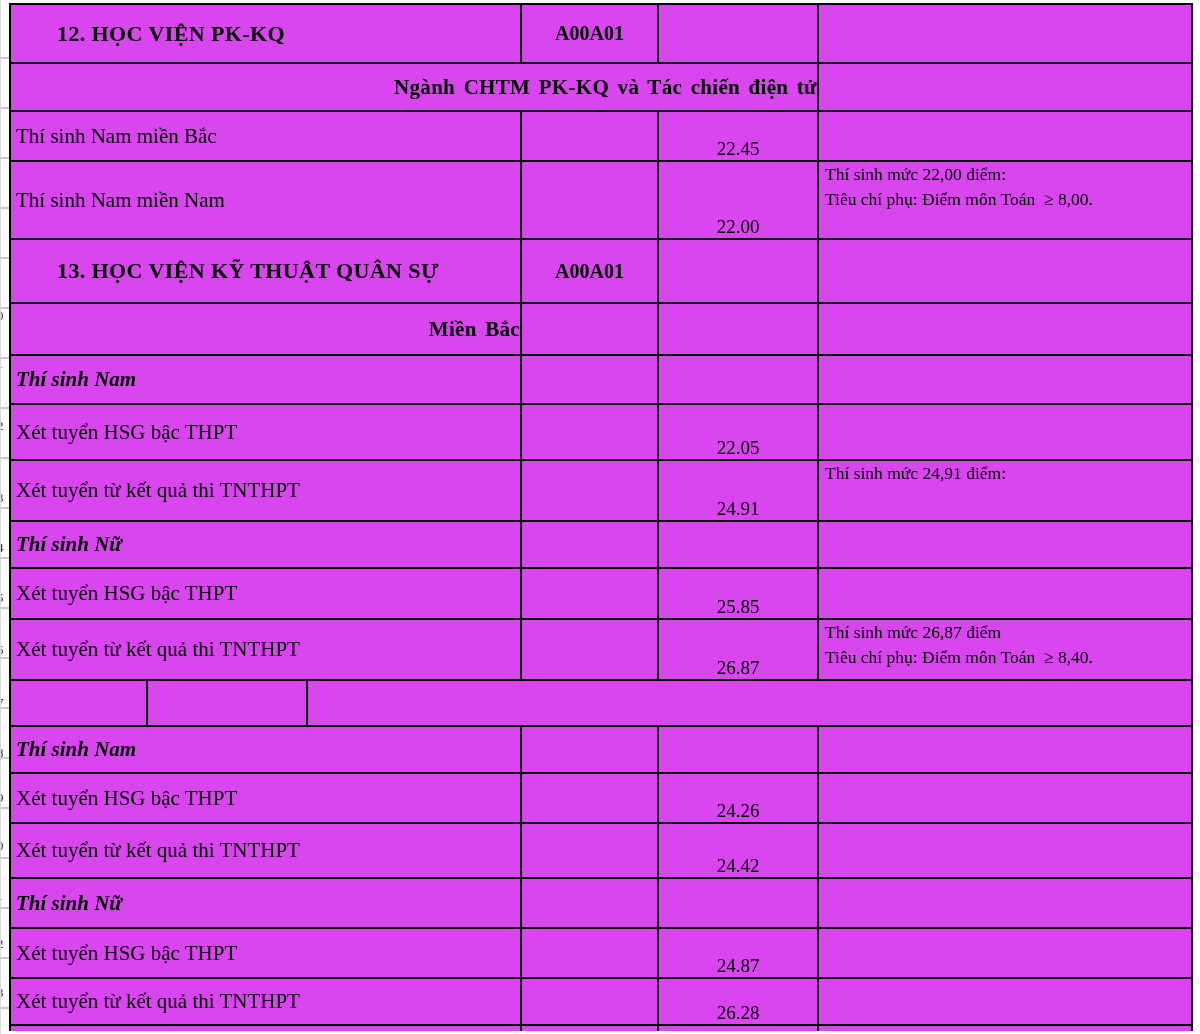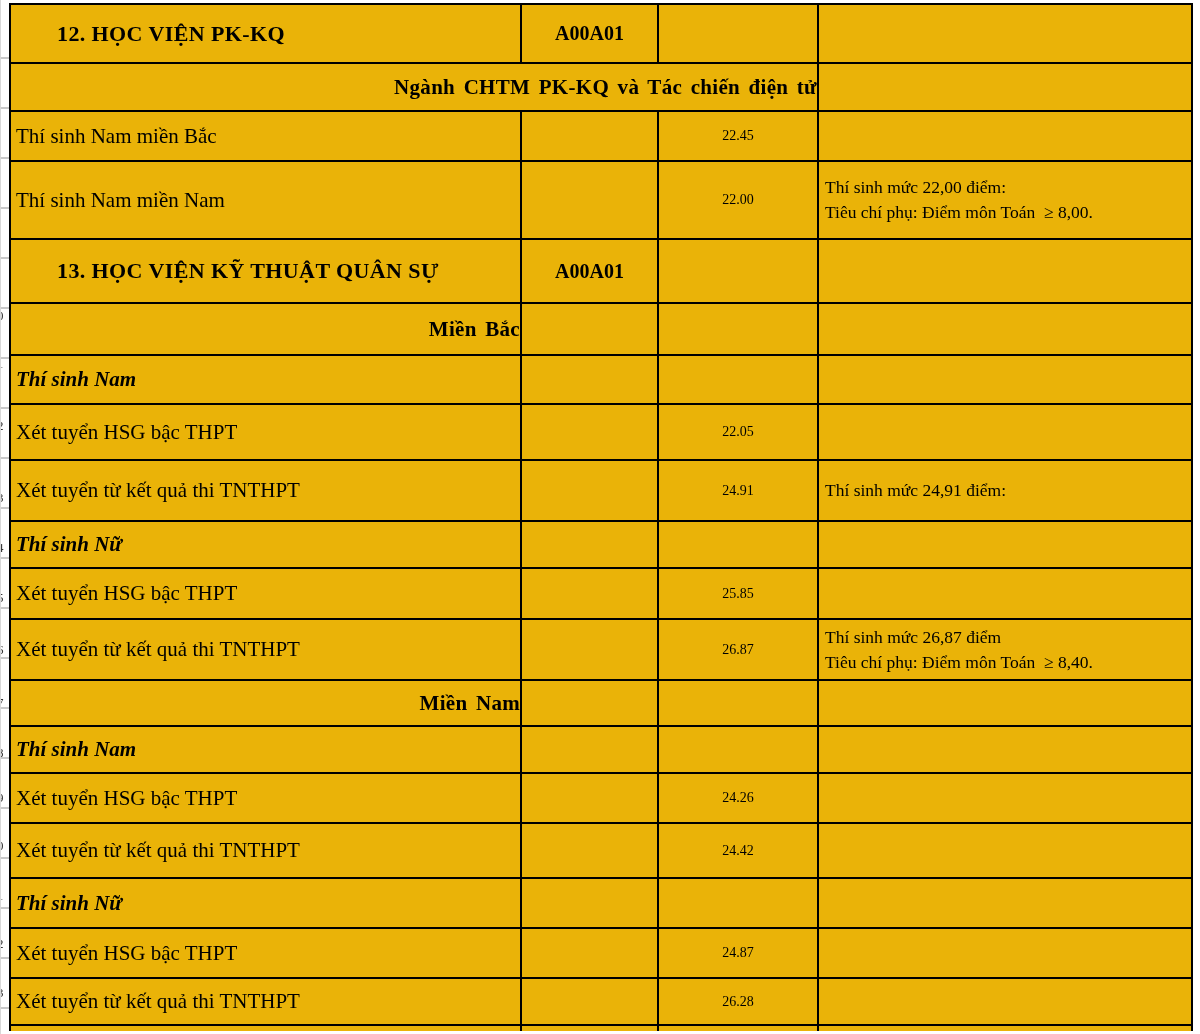--- a/index.html
+++ b/index.html
@@ -12,35 +12,35 @@
   .gutter{
     position:absolute;left:0;top:0;width:9px;height:1034px;overflow:hidden;
     background-image:repeating-linear-gradient(#ffffff 0 48px,#c9c9c9 48px 50px);
     background-position:0 9px;
     border-left:1px solid #d8d8d8;
   }
   .gd{position:absolute;left:-4px;font-size:13px;color:#333;line-height:1;}
   
   .tbl{
     position:absolute;left:9px;top:3px;width:1184px;box-sizing:border-box;
-    border:2px solid #000;border-bottom:none;background:#eab308;
+    border:2px solid #000;border-bottom:none;background:#d946ef;
   }
   .row{display:flex;box-sizing:border-box;border-bottom:2px solid #000;}
   .row.partial{border-bottom:none;}
   .cell{box-sizing:border-box;border-right:2px solid #000;min-width:0;}
   .cell:last-child{border-right:none;}
   .name{flex:0 0 511px;display:flex;align-items:center;padding-left:5px;font-size:21px;}
   .name.span3{flex-basis:808px;}
   .row .name.section{padding-left:46px;font-weight:bold;font-size:22px;letter-spacing:.4px;}
   .name.group{font-weight:bold;letter-spacing:.3px;word-spacing:3px;justify-content:flex-end;}
   .name.subgroup{font-weight:bold;font-style:italic;}
   .code{flex:0 0 137px;display:flex;flex-direction:row;justify-content:center;
         align-items:center;font-weight:bold;font-size:20px;line-height:1.35;}
-  .score{flex:0 0 160px;display:flex;align-items:center;justify-content:center;font-size:14px;}
-  .note{flex:1 1 auto;display:flex;flex-direction:column;justify-content:center;
+  .score{flex:0 0 160px;display:flex;align-items:flex-end;justify-content:center;font-size:19px;}
+  .note{flex:1 1 auto;display:flex;flex-direction:column;justify-content:flex-start;
         padding-left:6px;font-size:17.5px;line-height:1.42;}
   .note div{white-space:pre-wrap;}
 </style>
 </head>
 <body>
 
 <div class="page">
 
   <div class="gutter">
     <span class="gd" style="top:309px">0</span>
@@ -187,23 +187,20 @@
       <div class="cell score">
           <span>26.87</span>
         </div>
       <div class="cell note">
         <div>Thí sinh mức 26,87 điểm</div>
         <div>Tiêu chí phụ: Điểm môn Toán  ≥ 8,40.</div>
       </div>
     </div>
 
     <div class="row" style="height:46px">
-      <div class="cell name group">
-          <span>Miền Nam</span>
-        </div>
       <div class="cell code"></div>
       <div class="cell score"></div>
       <div class="cell note"></div>
     </div>
 
     <div class="row" style="height:47px">
       <div class="cell name subgroup">
           <span>Thí sinh Nam</span>
         </div>
       <div class="cell code"></div>

